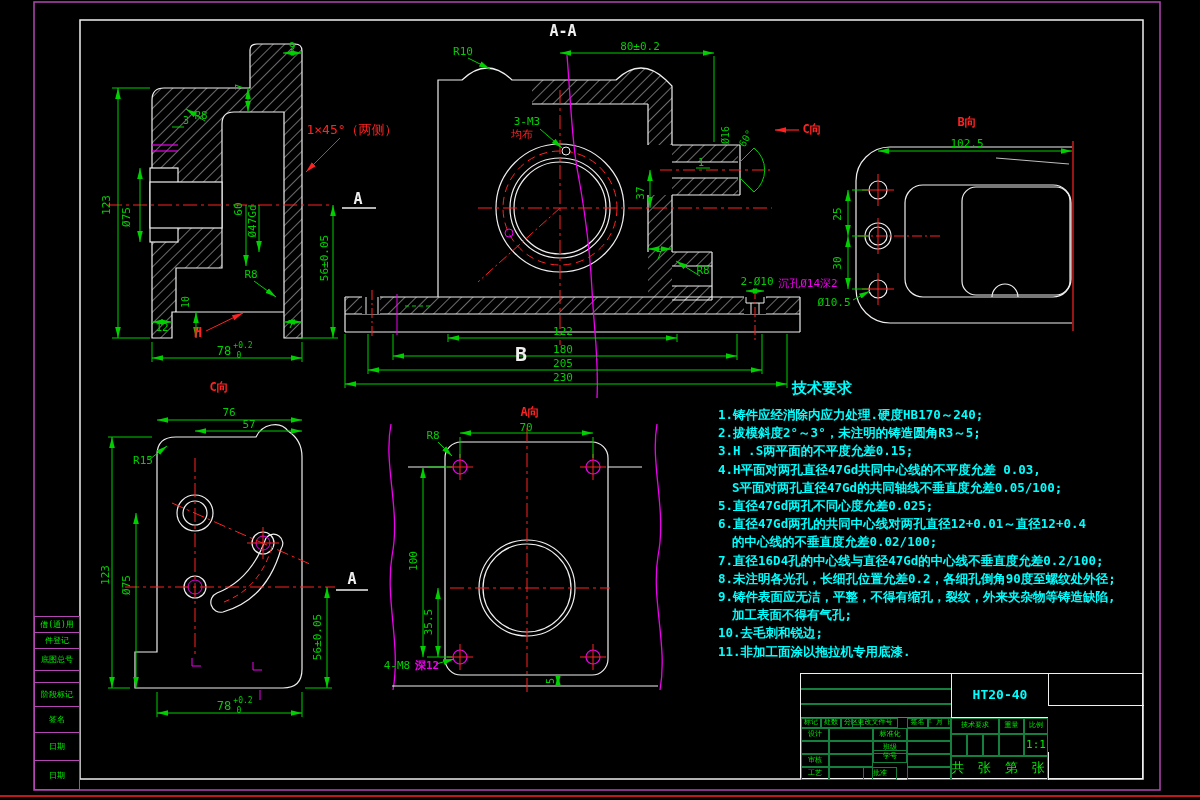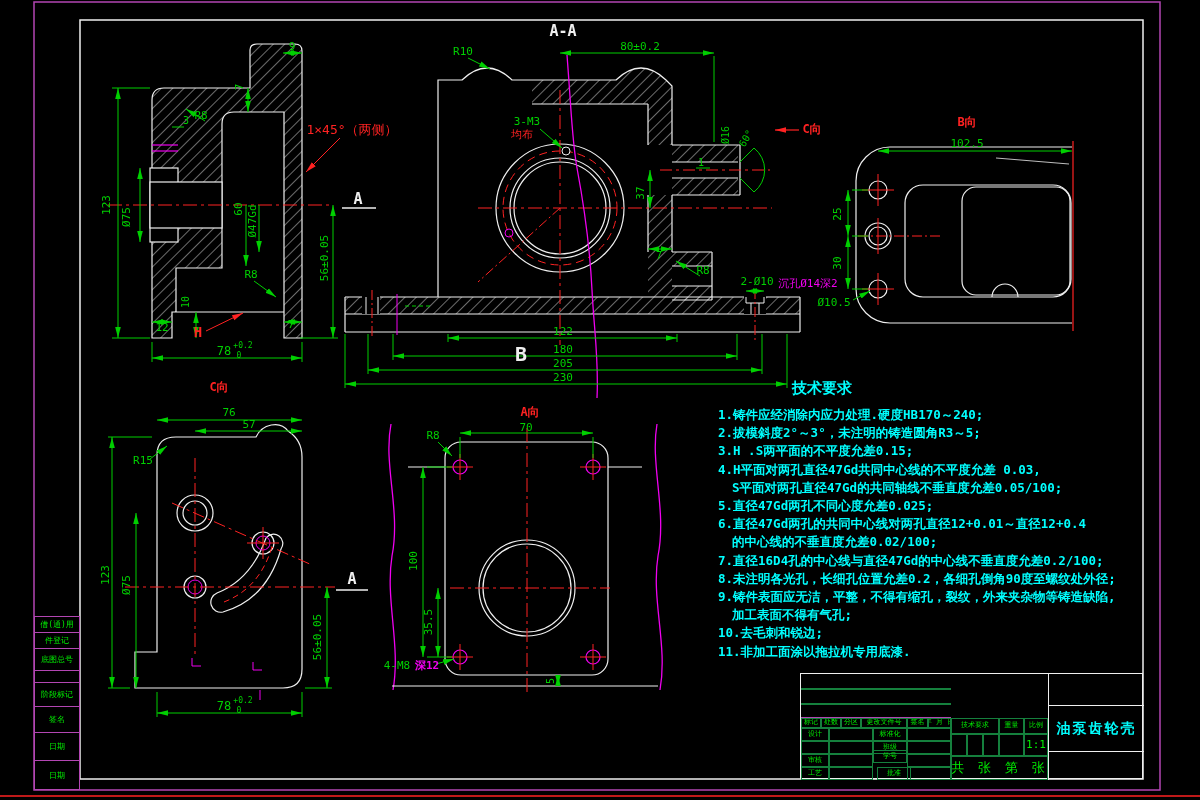--- a/index.html
+++ b/index.html
@@ -377,53 +377,53 @@
 
 
 <div class="tb" style="left:800px;top:673px;width:343px;height:106px">
 
   <div class="cell nob" style="left:0;top:0;width:150px;height:44px;border-bottom:1px solid #b346b3"></div>
   <div class="cell" style="left:0;top:14px;width:150px;height:1px"></div>
   <div class="cell" style="left:0;top:29px;width:150px;height:1px"></div>
   <div class="cell" style="left:0;top:44px;width:20px;height:10px">标记</div>
   <div class="cell" style="left:20px;top:44px;width:20px;height:10px">处数</div>
   <div class="cell" style="left:40px;top:44px;width:20px;height:10px">分区</div>
-  <div class="cell" style="left:60px;top:44px;width:46px;height:10px">更改文件号</div>
+  <div class="cell" style="left:51px;top:44px;width:46px;height:10px">更改文件号</div>
   <div class="cell" style="left:106px;top:44px;width:21px;height:10px">签名</div>
   <div class="cell" style="left:127px;top:44px;width:23px;height:10px">年 月 日</div>
 
   <div class="cell" style="left:0;top:54px;width:28px;height:13px">设计</div>
   <div class="cell" style="left:28px;top:54px;width:44px;height:13px"></div>
   <div class="cell" style="left:72px;top:54px;width:34px;height:13px">标准化</div>
   <div class="cell" style="left:106px;top:54px;width:44px;height:13px"></div>
   <div class="cell" style="left:0;top:67px;width:28px;height:13px"></div>
   <div class="cell" style="left:28px;top:67px;width:44px;height:13px"></div>
   <div class="cell" style="left:72px;top:67px;width:34px;height:13px">班级</div>
   <div class="cell" style="left:106px;top:67px;width:44px;height:13px"></div>
   <div class="cell" style="left:0;top:80px;width:28px;height:13px">审核</div>
   <div class="cell" style="left:28px;top:80px;width:44px;height:13px"></div>
   <div class="cell" style="left:72px;top:76px;width:34px;height:13px">学号</div>
   <div class="cell" style="left:106px;top:80px;width:44px;height:13px"></div>
   <div class="cell" style="left:0;top:93px;width:28px;height:13px">工艺</div>
   <div class="cell" style="left:28px;top:93px;width:44px;height:13px"></div>
-  <div class="cell" style="left:76px;top:93px;width:34px;height:13px">批准</div>
+  <div class="cell" style="left:62px;top:93px;width:34px;height:13px">批准</div>
   <div class="cell" style="left:106px;top:93px;width:44px;height:13px"></div>
 
+  <div class="cell nob" style="left:150px;top:0;width:97px;height:44px;border-left:1px solid #efefef;border-bottom:1px solid #efefef;color:#00ffff;font-size:13px;font-weight:bold">HT20-40</div>
   <div class="cell" style="left:150px;top:44px;width:48px;height:16px">技术要求</div>
   <div class="cell" style="left:198px;top:44px;width:25px;height:16px">重量</div>
   <div class="cell" style="left:223px;top:44px;width:24px;height:16px">比例</div>
   <div class="cell" style="left:150px;top:60px;width:16px;height:22px"></div>
   <div class="cell" style="left:166px;top:60px;width:16px;height:22px"></div>
   <div class="cell" style="left:182px;top:60px;width:16px;height:22px"></div>
   <div class="cell" style="left:198px;top:60px;width:25px;height:22px"></div>
   <div class="cell" style="left:223px;top:60px;width:24px;height:22px;font-size:11px">1:1</div>
   <div class="cell" style="left:150px;top:82px;width:97px;height:24px;font-size:13px;letter-spacing:3px">共 张 第 张</div>
 
   <div class="cell nob" style="left:247px;top:0;width:96px;height:32px;border-left:1px solid #efefef;border-bottom:1px solid #efefef"></div>
-  <div class="cell nob" style="left:247px;top:32px;width:96px;height:46px;border-left:1px solid #efefef;border-bottom:1px solid #efefef;color:#00ffff;font-size:14px;font-weight:bold;letter-spacing:2px">油泵齿轮壳</div>
   <div class="cell nob" style="left:247px;top:78px;width:96px;height:28px;border-left:1px solid #efefef"></div>
 </div>
 
 
 <div class="strip" style="left:34px;top:616px;width:46px;height:174px">
   <div class="srow" style="height:16px">借(通)用</div>
   <div class="srow" style="height:16px">件登记</div>
   <div class="srow" style="height:22px">底图总号</div>
   <div class="srow" style="height:12px"></div>
   <div class="srow" style="height:24px">阶段标记</div>

